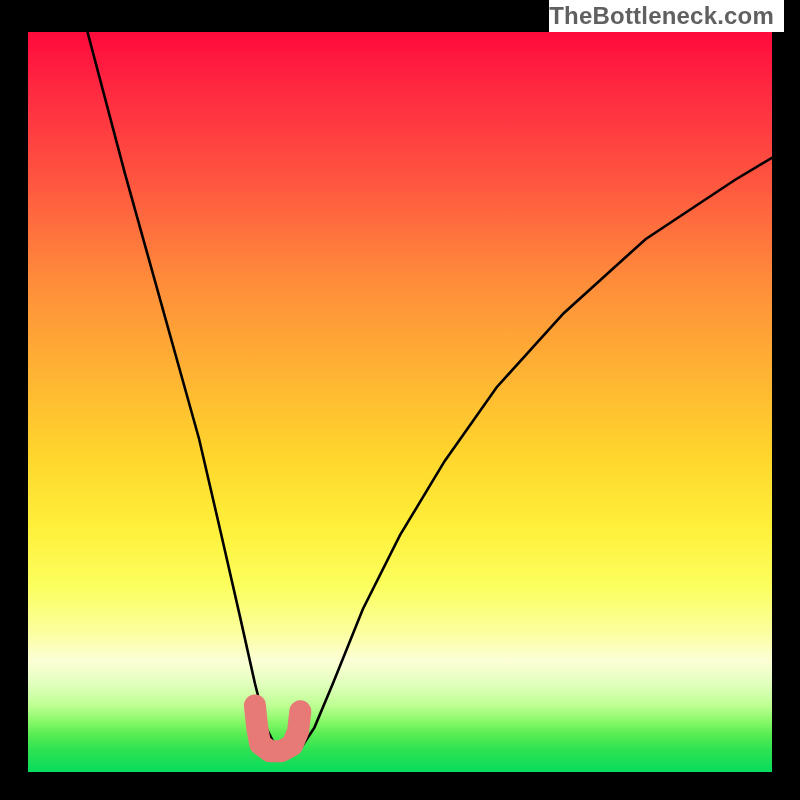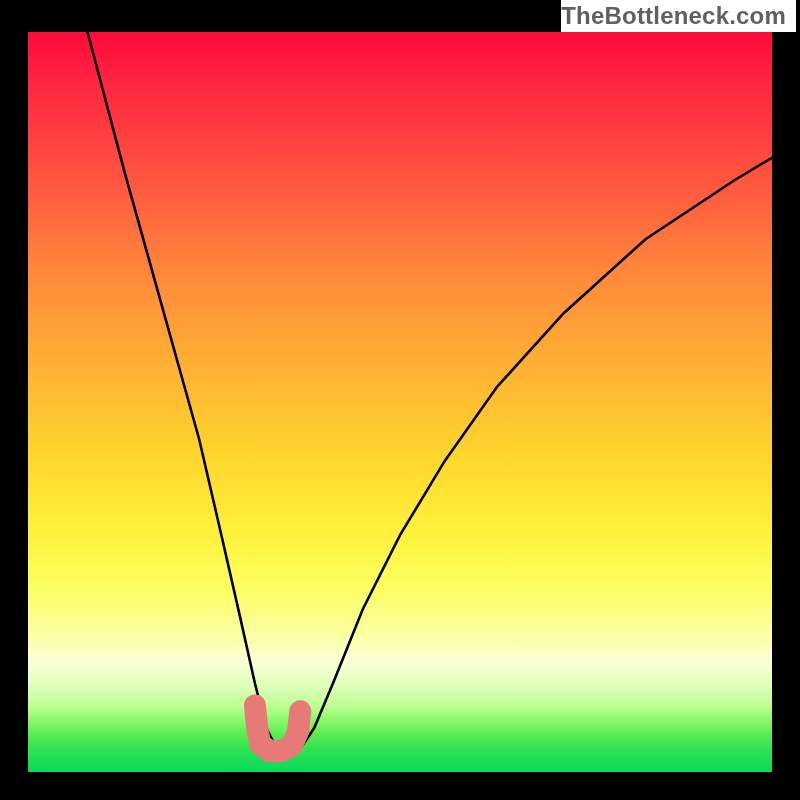--- a/index.html
+++ b/index.html
@@ -13,21 +13,21 @@
   }
   .frame {
     position: relative;
     width: 800px;
     height: 800px;
     background: #000;
   }
   .watermark {
     position: absolute;
     top: 0;
-    right: 4px;
+    right: 16px;
     height: 32px;
     line-height: 32px;
     padding-right: 10px;
     background: #fff;
     color: #606060;
     font-size: 24px;
     font-weight: 600;
     letter-spacing: 0.2px;
     text-align: center;
     z-index: 5;

